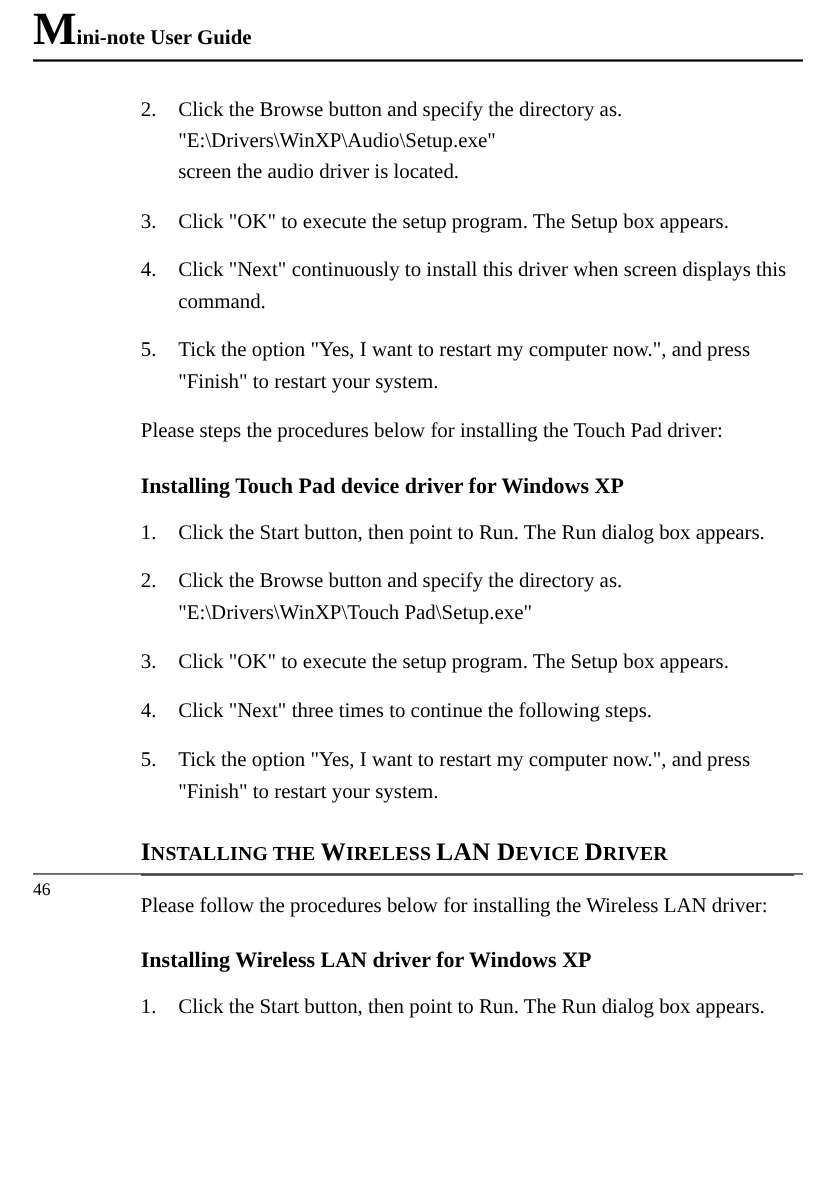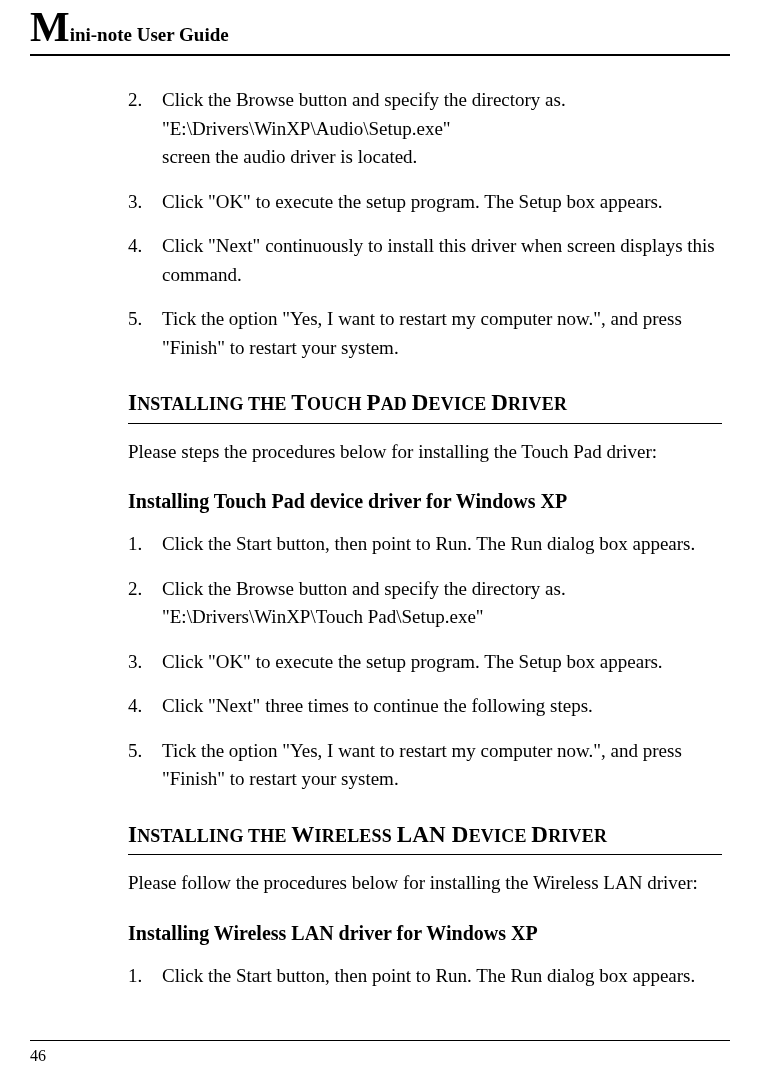--- a/index.html
+++ b/index.html
@@ -8,21 +8,21 @@
     padding: 0;
     width: 760px;
     height: 1079px;
     background: #fff;
     font-family: Garamond, "Times New Roman", Georgia, serif;
     color: #000;
   }
   .page {
     box-sizing: border-box;
     width: 760px;
-    height: 1079px;
+    height: 853px;
     padding: 0 30px 0 30px;
     position: relative;
   }
   .header {
     border-bottom: 2.5px solid #000;
     padding-top: 6px;
     padding-bottom: 6px;
     margin-bottom: 30px;
   }
   .header-title {
@@ -81,21 +81,21 @@
     font-family: Garamond, "Times New Roman", serif;
     font-weight: 700;
     font-size: 20px;
     margin-top: 20px;
     margin-bottom: 14px;
   }
   .footer {
     position: absolute;
     left: 0;
     width: 760px;
-    bottom: 14px;
+    bottom: 34px;
     box-sizing: border-box;
     padding: 0 30px;
     margin-top: 48px;
   }
   .footer-line {
     border-top: 1.5px solid #000;
     padding-top: 6px;
   }
   .page-num {
     font-size: 16px;
@@ -126,21 +126,20 @@
         <div class="li">
           <div class="num">4.</div>
           <div class="txt"><span>Click </span><span class="bold">"Next"</span><span> continuously to install this driver when screen displays this command.</span></div>
         </div>
         <div class="li">
           <div class="num">5.</div>
           <div class="txt"><span>Tick the option </span><span class="bold">"Yes, I want to restart my computer now.",</span><span> and press </span><span class="bold">"Finish"</span><span> to restart your system.</span></div>
         </div>
       </div>
 
-    <h2 class="section"><span class="sc-upper">I</span><span class="sc-lower">NSTALLING THE </span><span class="sc-upper">T</span><span class="sc-lower">OUCH </span><span class="sc-upper">P</span><span class="sc-lower">AD </span><span class="sc-upper">D</span><span class="sc-lower">EVICE </span><span class="sc-upper">D</span><span class="sc-lower">RIVER</span></h2>
     <div class="intro">Please steps the procedures below for installing the Touch Pad driver:</div>
     <h3 class="sub">Installing Touch Pad device driver for Windows XP</h3>
     <div class="list">
         <div class="li">
           <div class="num">1.</div>
           <div class="txt"><span>Click the </span><span class="bold">Start</span><span> button, then point to </span><span class="bold">Run</span><span>. The </span><span class="bold">Run</span><span> dialog box appears.</span></div>
         </div>
         <div class="li">
           <div class="num">2.</div>
           <div class="txt"><span>Click the </span><span class="bold">Browse</span><span> button and specify the directory as.</span><br><span class="bold">"E:\Drivers\WinXP\Touch Pad\Setup.exe"</span></div>

